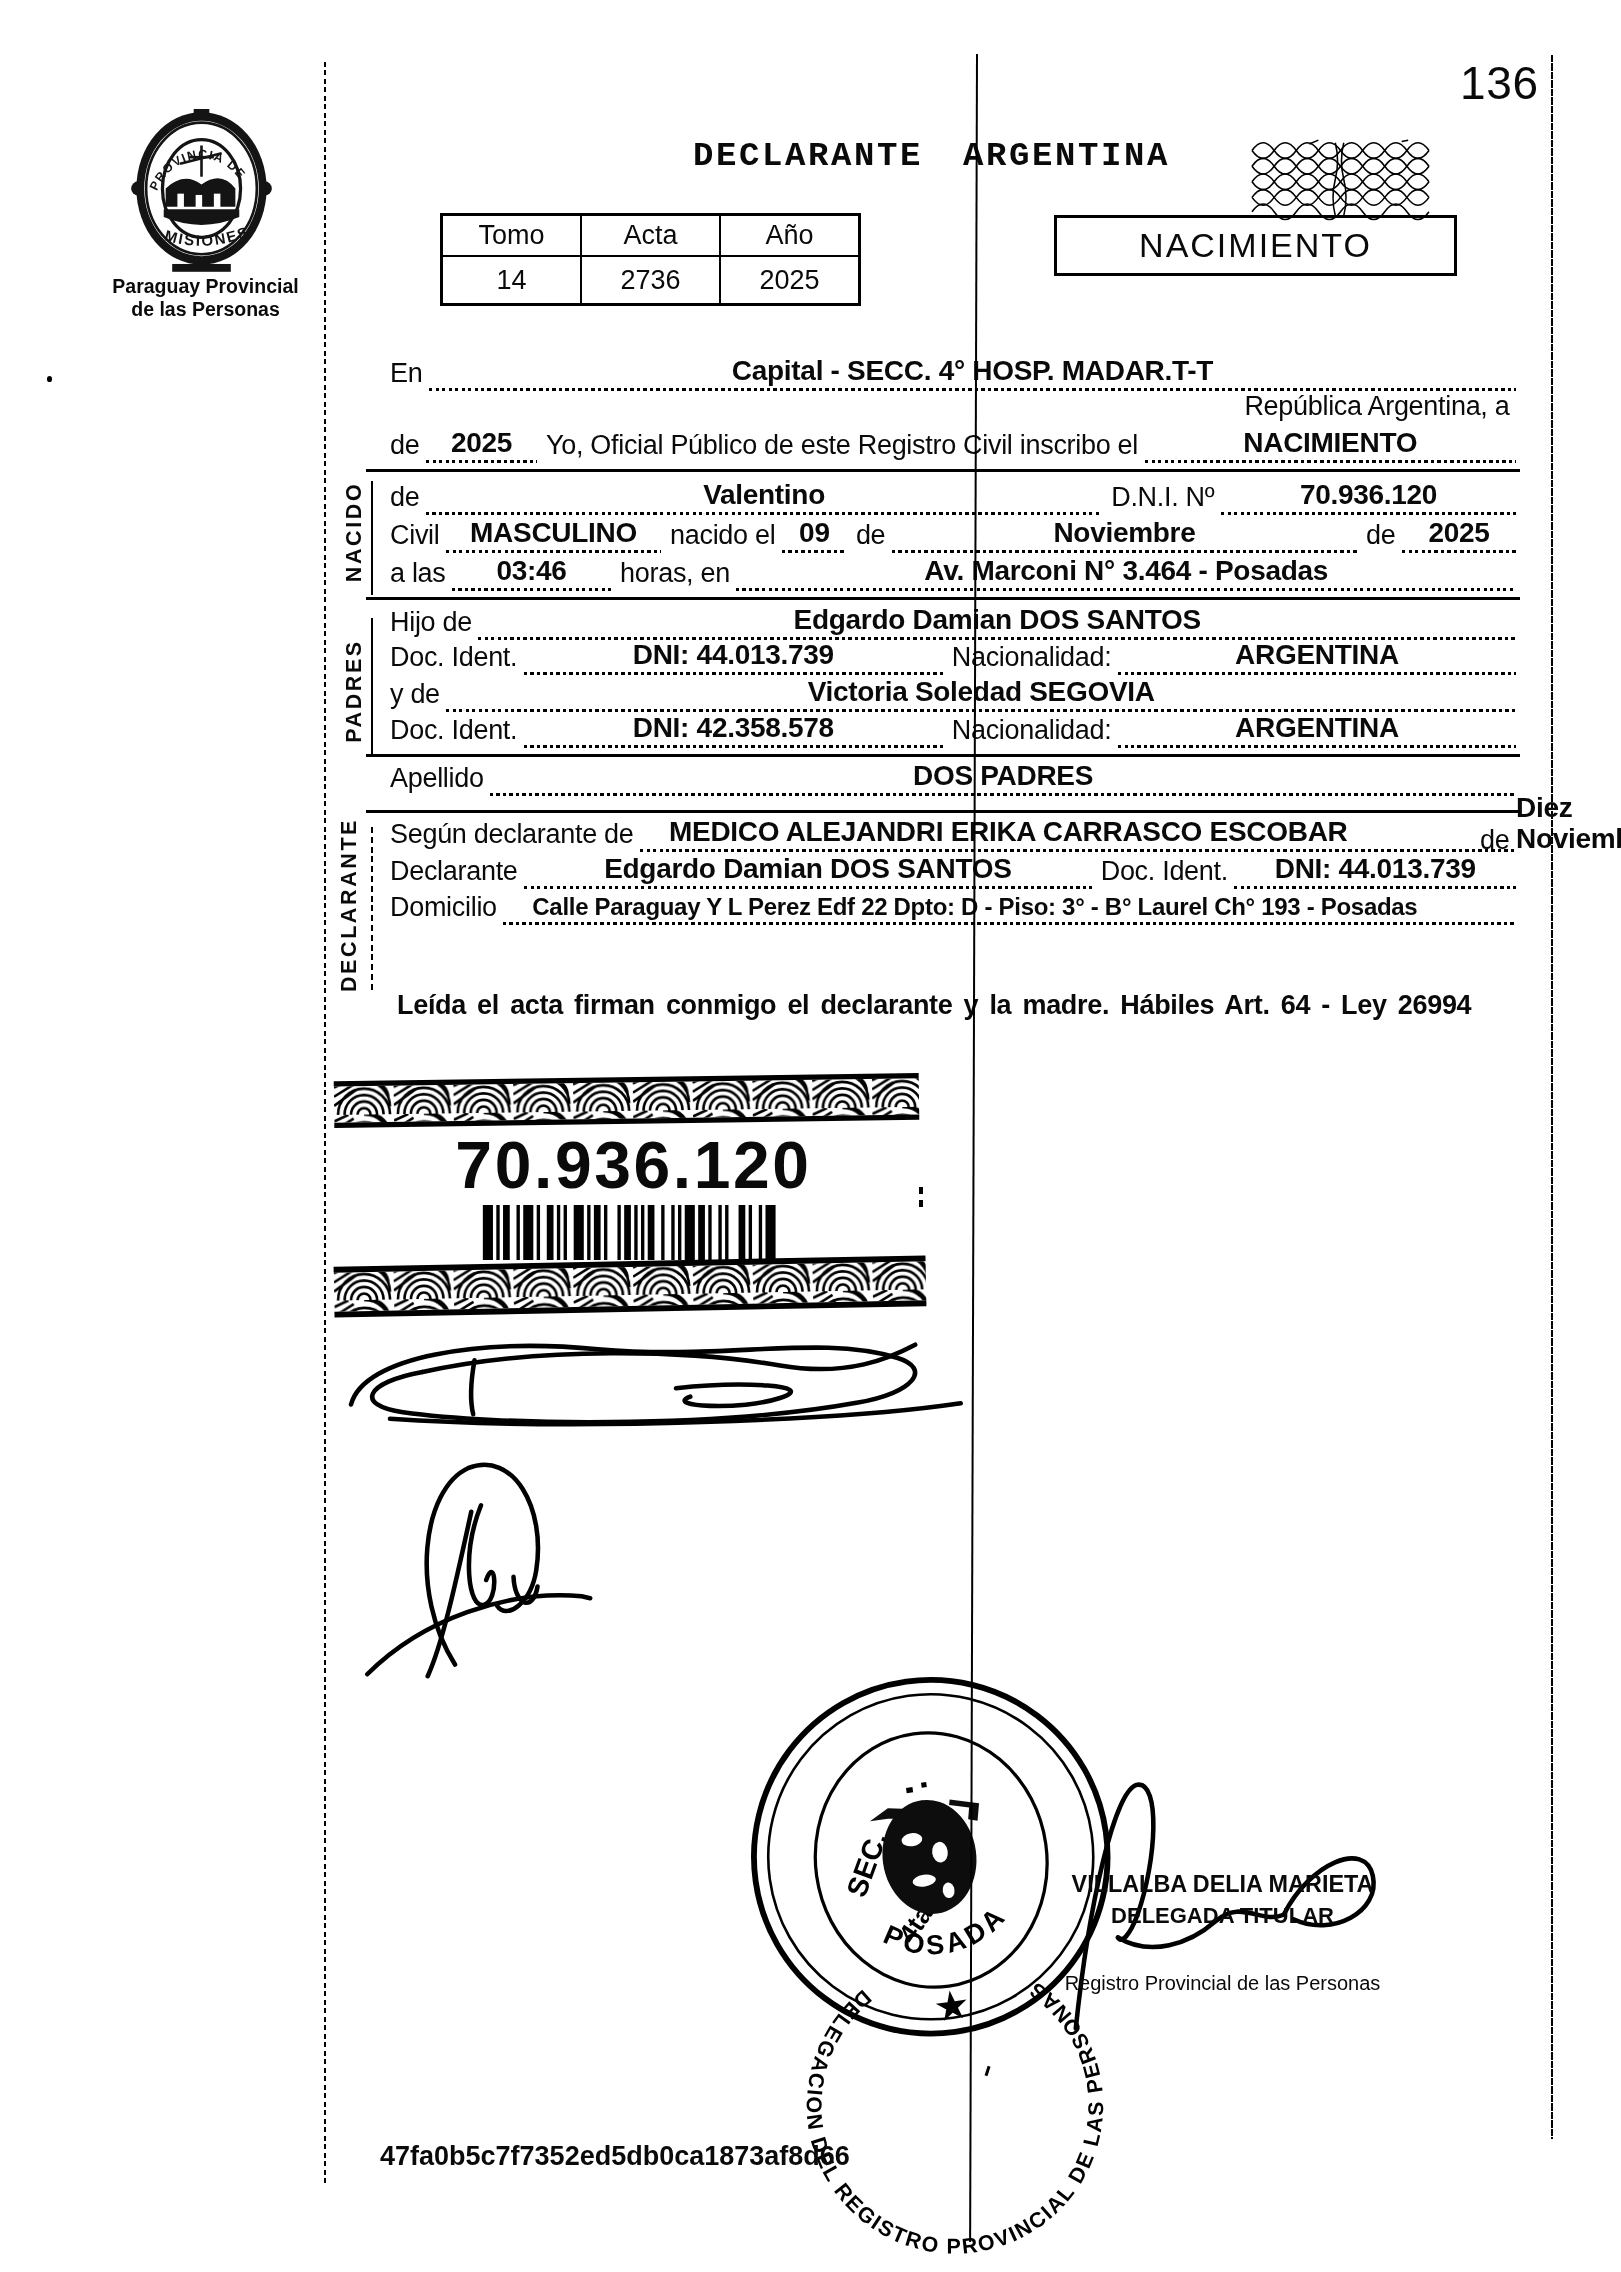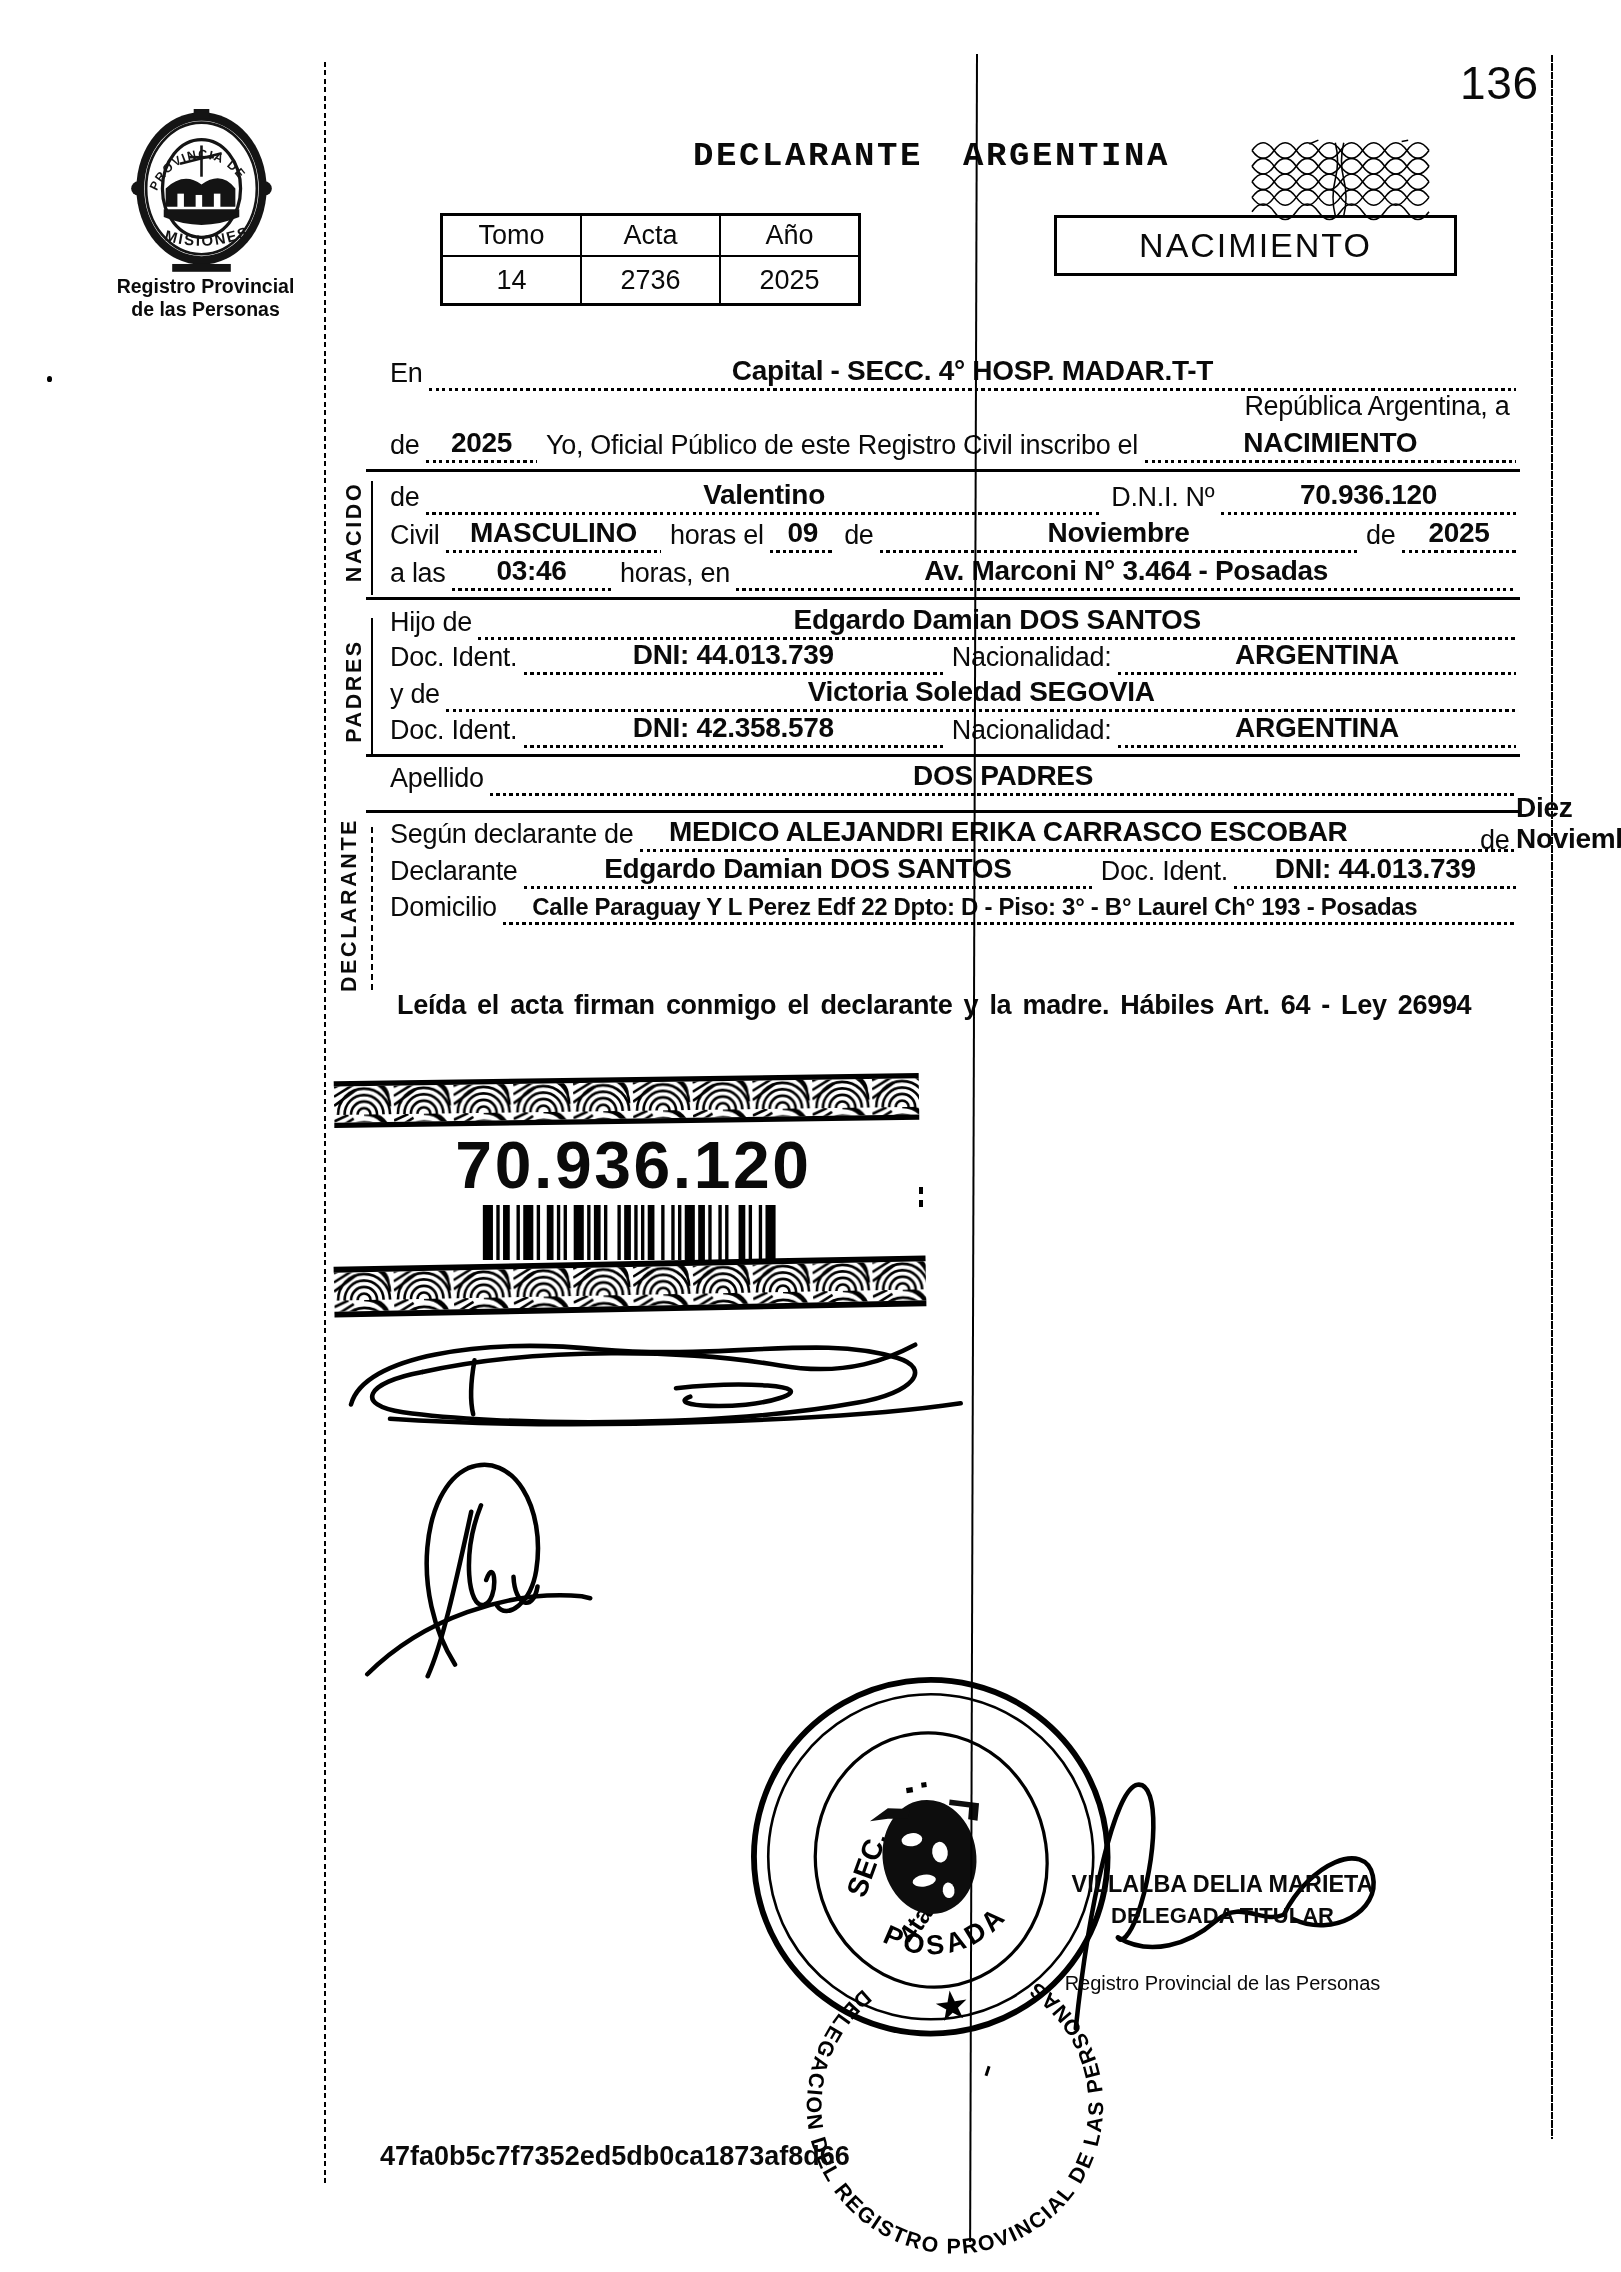--- a/index.html
+++ b/index.html
@@ -80,21 +80,21 @@
       <path d="M105,56 v48"></path>
         <path d="M86,74 h38"></path>
         <path d="M72,84 l64,-16"></path>
     </g>
     <path d="M50,122 q28,-26 55,-6 q30,-22 52,6 l0,28 h-107 z" fill="#141414"></path>
     <path d="M47,154 h116 v12 q-58,24 -116,0 z" fill="#141414"></path>
     <rect x="68" y="130" width="10" height="22" fill="#fff"></rect>
     <rect x="96" y="132" width="10" height="20" fill="#fff"></rect>
     <rect x="124" y="130" width="10" height="22" fill="#fff"></rect>
   </svg>
-  <div class="logotext" style="top:276px;">Registro Provincial</div>
+  <div class="logotext" style="top:276px;">Paraguay Provincial</div>
   <div class="logotext" style="top:299px;">de las Personas</div>
 
   <div class="title">DECLARANTE ARGENTINA</div>
 
   <div class="regtable">
     <div class="cell">Tomo</div>
     <div class="cell">Acta</div>
     <div class="cell">Año</div>
     <div class="cell v">14</div>
     <div class="cell v">2736</div>
@@ -161,21 +161,21 @@
     <span class="lbl">D.N.I. Nº</span>
     <span class="fill" style="flex:0.72;">
         <span class="val">70.936.120</span>
       </span>
   </div>
   <div class="row" style="left:390px;top:520px;width:1126px;">
     <span class="lbl">Civil</span>
     <span class="fill" style="flex:0 0 215px;">
         <span class="val">MASCULINO</span>
       </span>
-    <span class="lbl">horas el</span>
+    <span class="lbl">nacido el</span>
     <span class="fill" style="flex:0 0 65px;">
         <span class="val">09</span>
       </span>
     <span class="lbl">de</span>
     <span class="fill">
         <span class="val">Noviembre</span>
       </span>
     <span class="lbl">de</span>
     <span class="fill" style="flex:0 0 114px;">
         <span class="val">2025</span>

